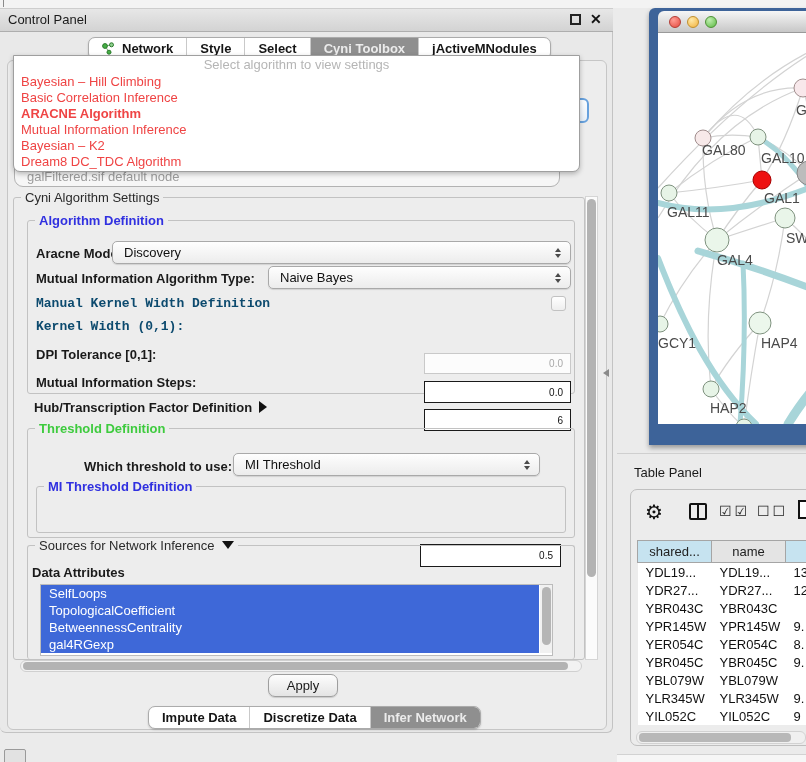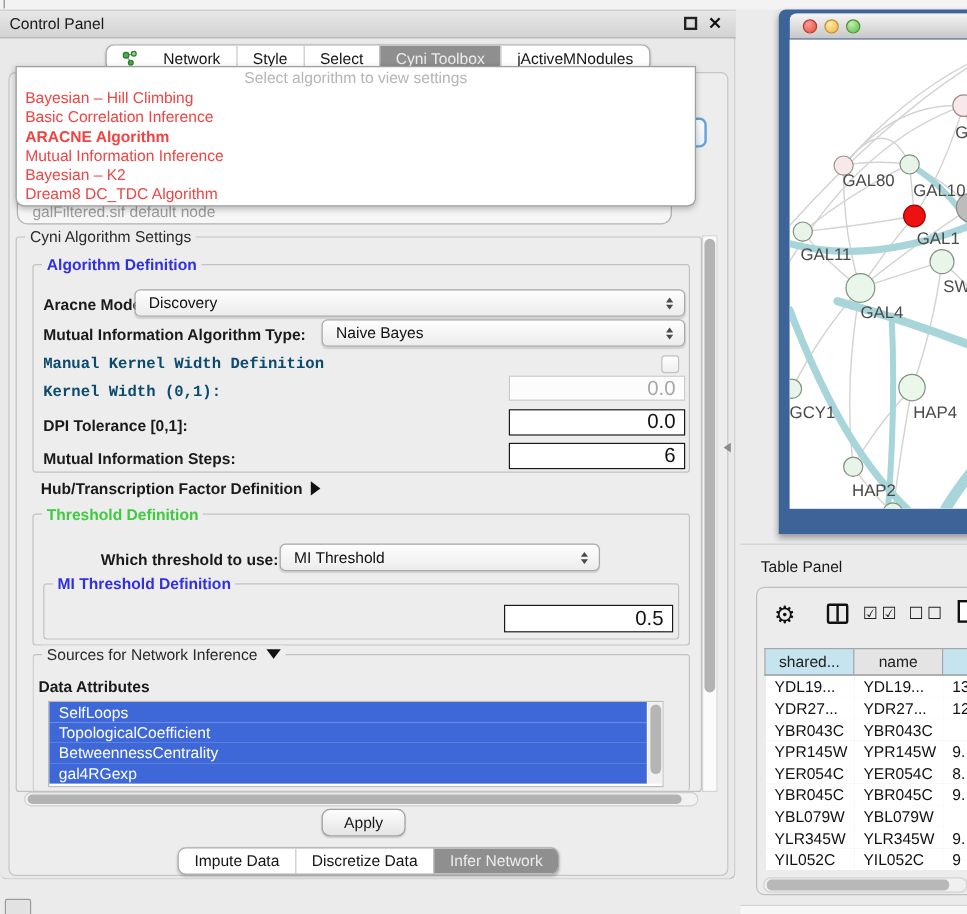--- a/index.html
+++ b/index.html
@@ -17,22 +17,22 @@
   #cp-header{left:0;top:8px;width:613px;height:24px;
              background:linear-gradient(#e7e7e7,#d3d3d3);
              border-top:1px solid #cdcdcd;border-bottom:1px solid #aeaeae;box-sizing:border-box;}
   #cp-title{left:8px;top:12px;font-size:13px;color:#1a1a1a;}
   #float-icon{left:570px;top:14px;width:11px;height:11px;border:2px solid #222;box-sizing:border-box;background:transparent;}
   #close-icon{left:590px;top:11px;font-size:14px;font-weight:bold;color:#111;}
 
   
   .tabgroup{display:inline-flex;background:#fff;border:1px solid #ababab;border-radius:7px;
             overflow:hidden;box-shadow:0 1px 2px rgba(0,0,0,.18);}
-  .tabgroup .tab{padding:3px 13px;font-size:13px;font-weight:normal;color:#151515;
-                 border-left:1px solid #c9c9c9;display:flex;align-items:center;gap:21px;}
+  .tabgroup .tab{padding:3px 13px;font-size:13px;font-weight:bold;color:#151515;
+                 border-left:1px solid #c9c9c9;display:flex;align-items:center;gap:7px;}
   .tabgroup .tab:first-child{border-left:none;}
   .tabgroup .tab.sel{background:#8f8f8f;color:#ececec;}
   #top-tabs{left:88px;top:37px;}
   #bottom-tabs{left:148px;top:706px;}
 
   
   #inner-panel{left:7px;top:60px;width:600px;height:670px;background:#ededed;
                border:1px solid #c6c6c6;border-radius:6px;box-sizing:border-box;}
 
   
@@ -67,22 +67,22 @@
   .combo{position:absolute;border:1px solid #a9a9a9;border-radius:5px;
          background:linear-gradient(#fefefe,#ececec);box-sizing:border-box;
          display:flex;align-items:center;padding:0 6px 0 11px;font-size:13px;color:#111;
          box-shadow:0 1px 1px rgba(0,0,0,.12);}
   .combo .cval{flex:1;}
   .arrows{width:12px;display:flex;flex-direction:column;align-items:center;gap:2px;}
   .arrows i{width:0;height:0;border-left:3.5px solid transparent;border-right:3.5px solid transparent;display:block;}
   .arrows .up{border-bottom:4px solid #4a4a4a;}
   .arrows .dn{border-top:4px solid #4a4a4a;}
 
-  .numfield{position:absolute;background:#fff;border:1.5px solid #1a1a1a;font-size:17px;color:#111;
-            box-sizing:border-box;display:flex;align-items:center;justify-content:flex-end;padding:0 7px;}
+  .numfield{position:absolute;background:#fff;border:1.5px solid #1a1a1a;font-size:10px;color:#111;
+            box-sizing:border-box;display:flex;align-items:center;justify-content:flex-end;padding:0 7px;margin-top:40px;}
   .numfield.dis{border:1px solid #c9c9c9;background:#fcfcfc;color:#a8a8a8;}
 
   #manual-kernel-cb{left:551px;top:296px;width:15px;height:15px;border:1px solid #c2c2c2;border-radius:3px;
                     background:linear-gradient(#fff,#eee);box-sizing:border-box;}
 
   .tri-right{display:inline-block;width:0;height:0;border-top:6px solid transparent;
              border-bottom:6px solid transparent;border-left:8px solid #111;margin-left:7px;vertical-align:-1px;}
   .tri-down{display:inline-block;width:0;height:0;border-left:6px solid transparent;
             border-right:6px solid transparent;border-top:8px solid #111;margin-left:7px;vertical-align:1px;}
 
@@ -257,21 +257,21 @@
   </div>
 
   <div class="lbl abs" style="left:34px;top:400px;">
     <span>Hub/Transcription Factor Definition</span><span class="tri-right"></span>
   </div>
 
   <div class="groupbox" style="left:27px;top:428px;width:548px;height:110px;">
     <span class="gtitle green">Threshold Definition</span>
   </div>
   <div class="lbl abs" style="left:84px;top:459px;">Which threshold to use:</div>
-  <div class="combo" style="left:233px;top:453px;width:267px;height:23px;justify-content:center;">
+  <div class="combo" style="left:233px;top:453px;width:307px;height:23px;justify-content:center;">
     <span class="cval">MI Threshold</span>
     <span class="arrows">
         <i class="up"></i>
         <i class="dn"></i>
       </span>
   </div>
 
   <div class="groupbox" style="left:36px;top:486px;width:530px;height:47px;">
     <span class="gtitle blue">MI Threshold Definition</span>
   </div>

